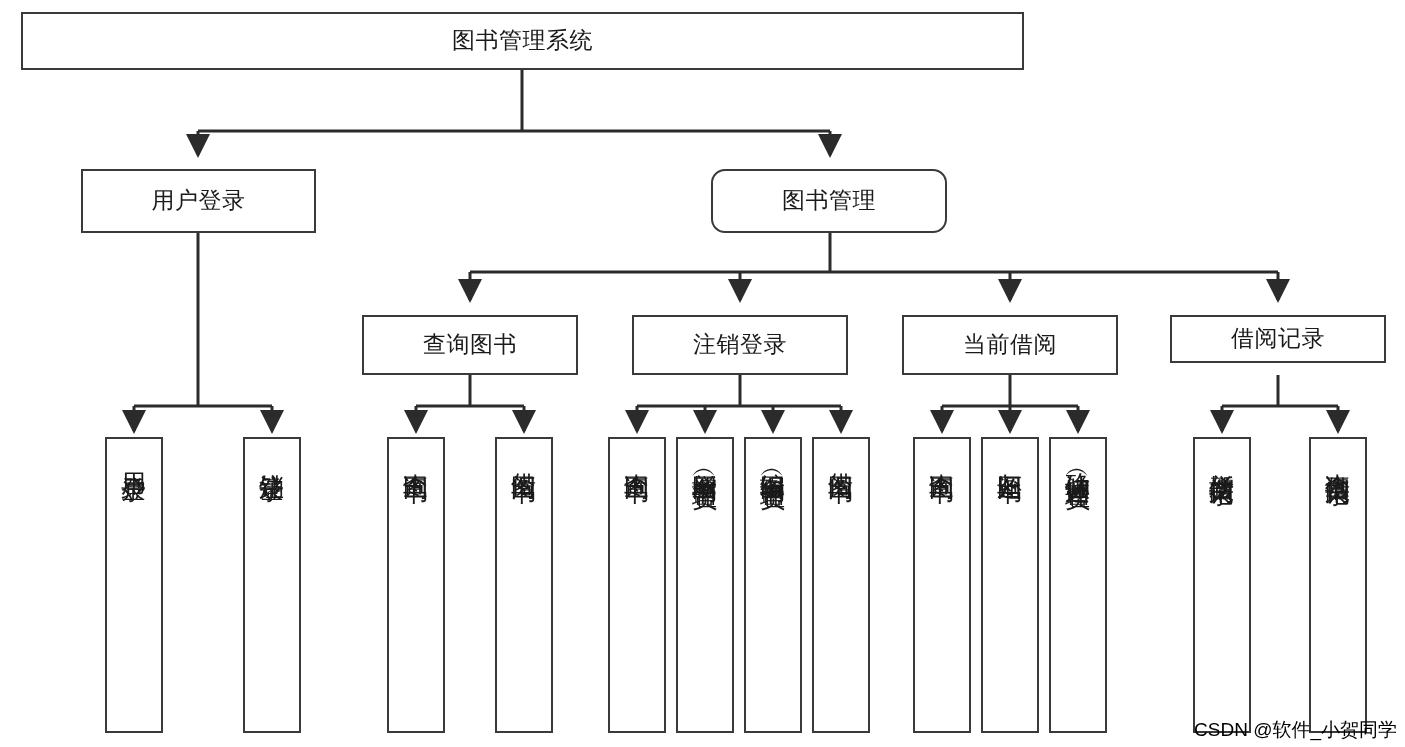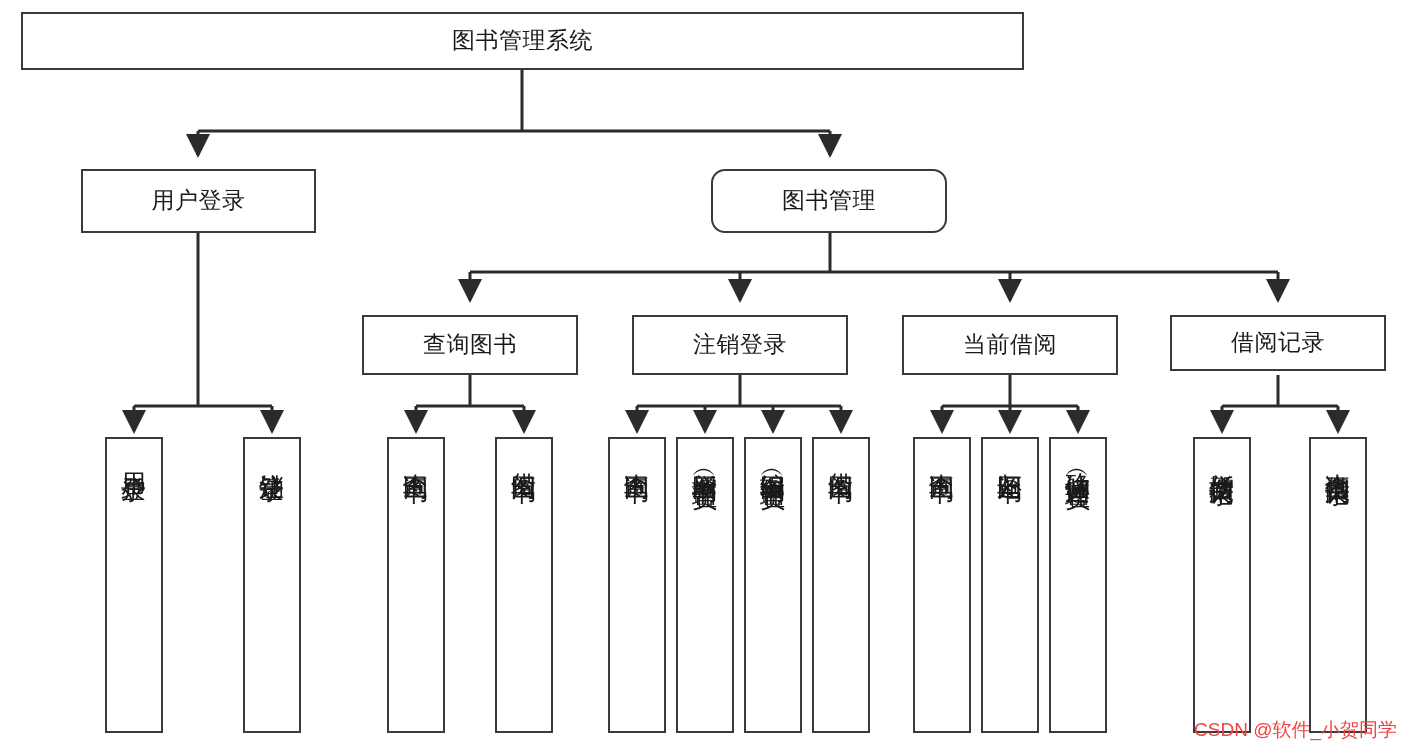--- a/index.html
+++ b/index.html
@@ -56,21 +56,21 @@
     font-size: 25px;
     line-height: 1.12;
     letter-spacing: 2px;
     white-space: nowrap;
   }
   .watermark {
     position: absolute;
     right: 8px;
     bottom: 4px;
     font-size: 19px;
-    color: #ef4444;
+    color: #000000;
     z-index: 5;
     white-space: nowrap;
     font-family: "Liberation Sans", "DejaVu Sans", sans-serif;
   }
 </style>
 </head>
 <body>
 
 <div id="canvas">
 
@@ -137,21 +137,21 @@
 
   <div class="node horiz" style="left:362px; top:315px; width:216px; height:60px;">
     <span class="label">查询图书</span>
   </div>
   <div class="node horiz" style="left:632px; top:315px; width:216px; height:60px;">
     <span class="label">注销登录</span>
   </div>
   <div class="node horiz" style="left:902px; top:315px; width:216px; height:60px;">
     <span class="label">当前借阅</span>
   </div>
-  <div class="node horiz" style="left:1170px; top:315px; width:216px; height:56px;">
+  <div class="node horiz" style="left:1170px; top:315px; width:216px; height:48px;">
     <span class="label">借阅记录</span>
   </div>
 
   <div class="node vert" style="left:105px; top:437px; width:58px; height:296px;">
     <span class="label">用户登录</span>
   </div>
   <div class="node vert" style="left:243px; top:437px; width:58px; height:296px;">
     <span class="label">注销登录</span>
   </div>
 

